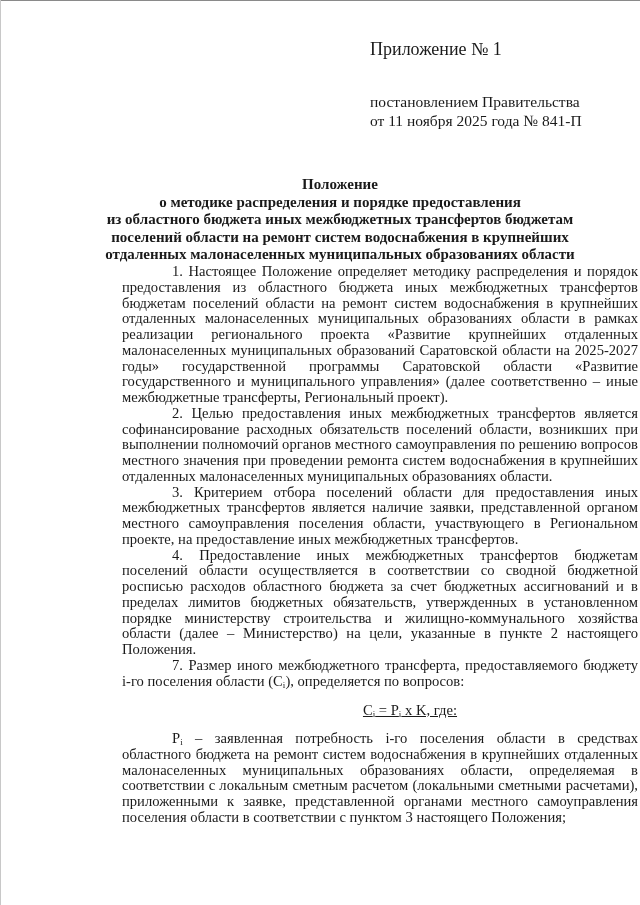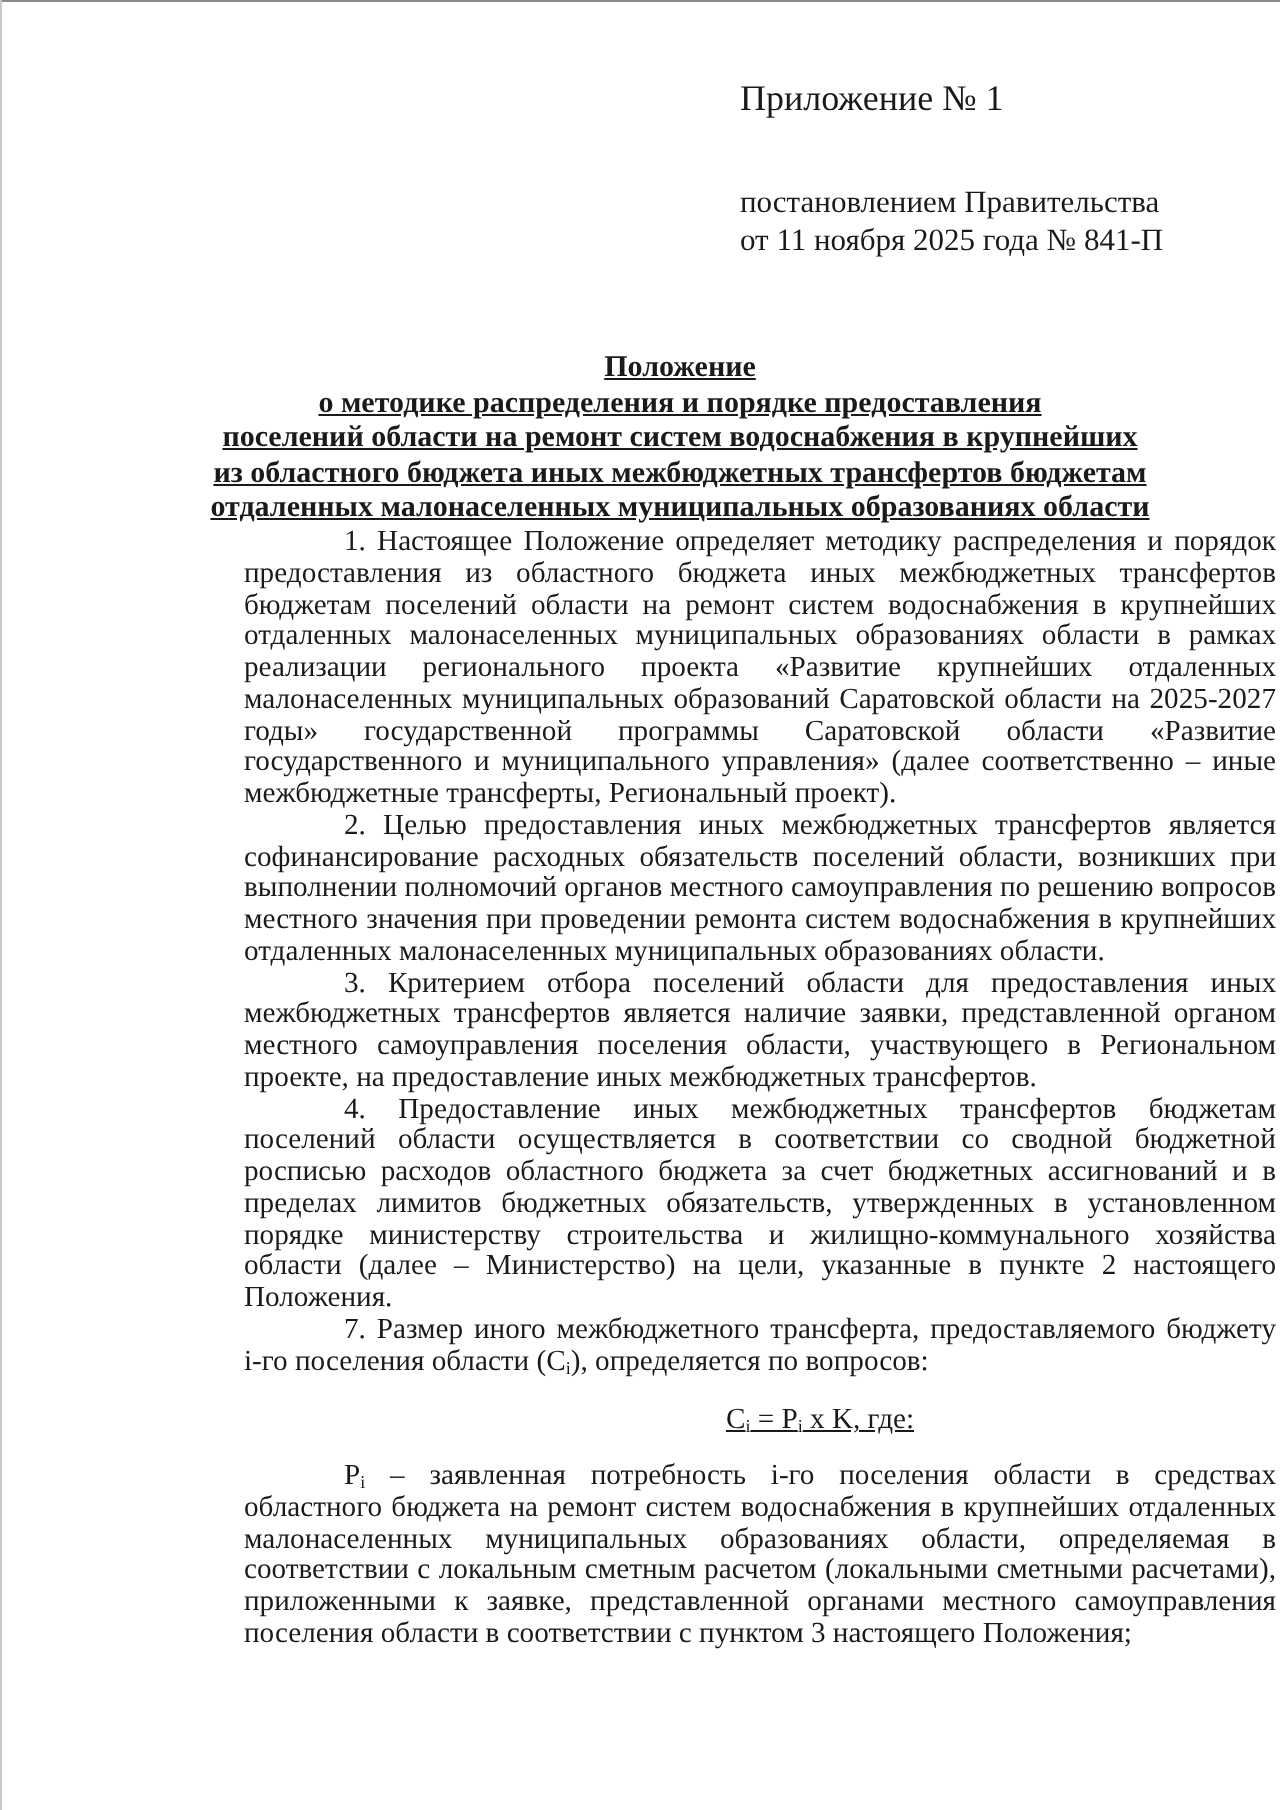--- a/index.html
+++ b/index.html
@@ -41,21 +41,21 @@
   .title-block {
     position: absolute;
     left: 82px;
     top: 176px;
     width: 516px;
     text-align: center;
     font-weight: bold;
     font-size: 15px;
     line-height: 17.5px;
   }
-  .title-block div { white-space: nowrap; text-decoration: underline; }
+  .title-block div { white-space: nowrap; }
   .body-text {
     position: absolute;
     left: 82px;
     top: 264px;
     width: 516px;
     font-size: 14.6px;
     line-height: 15.75px;
     text-align: justify;
     margin-left: 40px;
   }
@@ -82,22 +82,22 @@
 <div class="appendix-label">Приложение № 1</div>
 
 <div class="approval-block">
   <div>постановлением Правительства</div>
   <div>от 11 ноября 2025 года № 841-П</div>
 </div>
 
 <div class="title-block">
   <div>Положение</div>
   <div>о методике распределения и порядке предоставления</div>
+  <div>из областного бюджета иных межбюджетных трансфертов бюджетам</div>
   <div>поселений области на ремонт систем водоснабжения в крупнейших</div>
-  <div>из областного бюджета иных межбюджетных трансфертов бюджетам</div>
   <div>отдаленных малонаселенных муниципальных образованиях области</div>
 </div>
 
 <div class="body-text">
   <p class="para">1. Настоящее Положение определяет методику распределения и порядок предоставления из областного бюджета иных межбюджетных трансфертов бюджетам поселений области на ремонт систем водоснабжения в крупнейших отдаленных малонаселенных муниципальных образованиях области в рамках реализации регионального проекта «Развитие крупнейших отдаленных малонаселенных муниципальных образований Саратовской области на 2025-2027 годы» государственной программы Саратовской области «Развитие государственного и муниципального управления» (далее соответственно – иные межбюджетные трансферты, Региональный проект).</p>
   <p class="para">2. Целью предоставления иных межбюджетных трансфертов является софинансирование расходных обязательств поселений области, возникших при выполнении полномочий органов местного самоуправления по решению вопросов местного значения при проведении ремонта систем водоснабжения в крупнейших отдаленных малонаселенных муниципальных образованиях области.</p>
   <p class="para">3. Критерием отбора поселений области для предоставления иных межбюджетных трансфертов является наличие заявки, представленной органом местного самоуправления поселения области, участвующего в Региональном проекте, на предоставление иных межбюджетных трансфертов.</p>
   <p class="para">4. Предоставление иных межбюджетных трансфертов бюджетам поселений области осуществляется в соответствии со сводной бюджетной росписью расходов областного бюджета за счет бюджетных ассигнований и в пределах лимитов бюджетных обязательств, утвержденных в установленном порядке министерству строительства и жилищно-коммунального хозяйства области (далее – Министерство) на цели, указанные в пункте 2 настоящего Положения.</p>
   <p class="para"><span>7. Размер иного межбюджетного трансферта, предоставляемого бюджету i-го поселения области (C</span><sub>i</sub><span>), определяется по вопросов:</span></p>
   <p class="formula"><span>C</span><sub>i</sub><span> = P</span><sub>i</sub><span> x K, где:</span></p>

